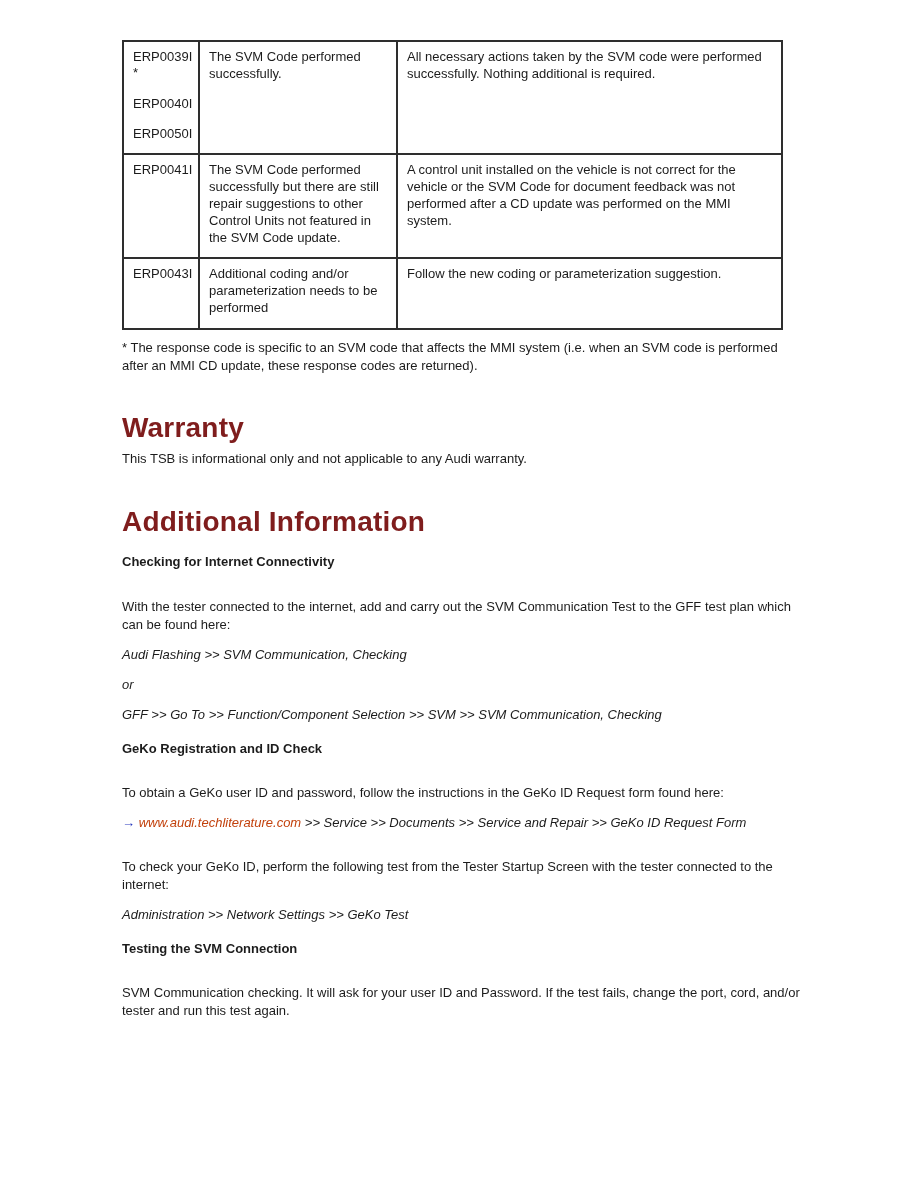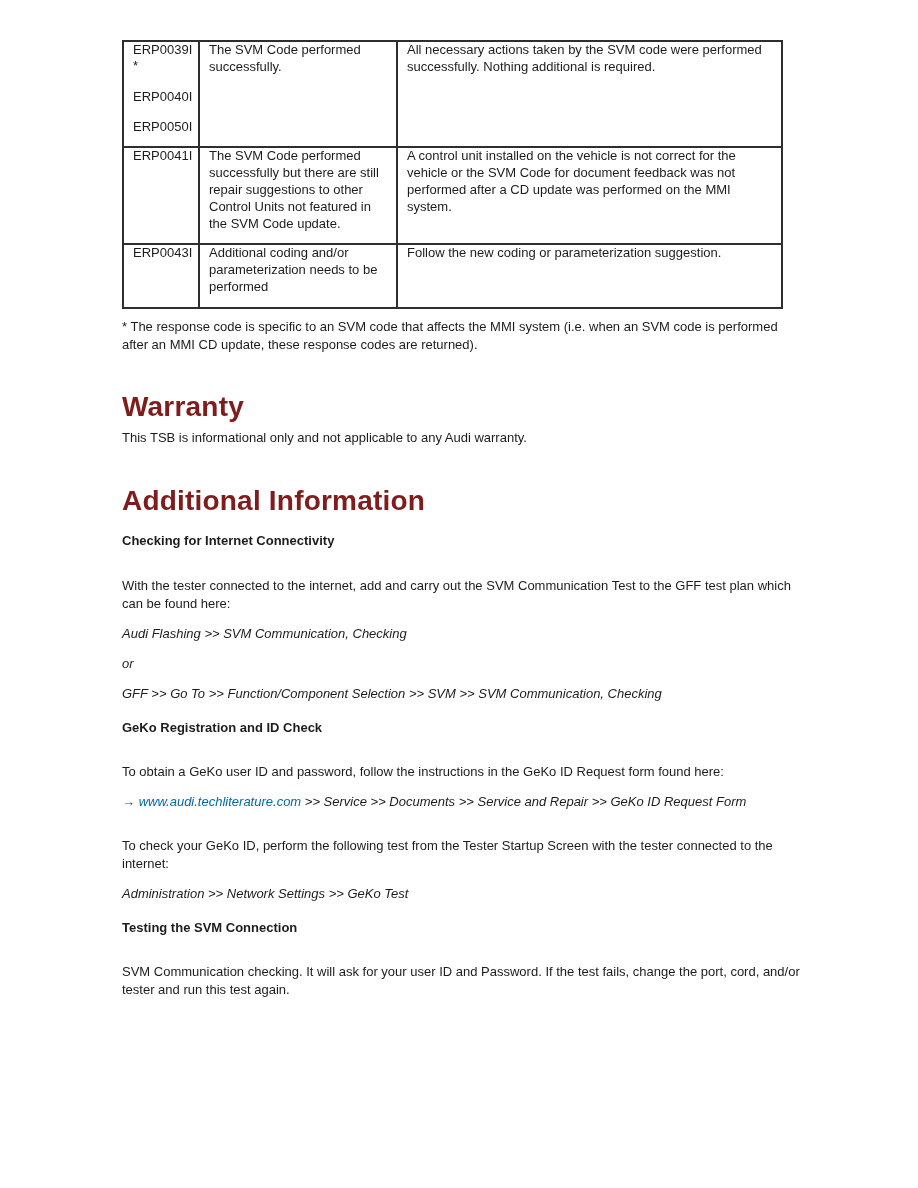--- a/index.html
+++ b/index.html
@@ -18,21 +18,21 @@
   }
   
   table.codes-table {
     width: 659px;
     border-collapse: collapse;
     table-layout: fixed;
   }
   table.codes-table td {
     border: 2px solid #2e2e2e;
     vertical-align: top;
-    padding: 0 9px 11px 9px;
+    padding: 7px 9px 11px 9px;
     font-size: 13px;
     line-height: 1.3;
   }
   col.c1 { width: 76px; }
   col.c2 { width: 198px; }
   col.c3 { width: 385px; }
   .code-line { font-size: 13px; line-height: 1.25; }
   .gap-top { margin-top: 14px; }
   
   .footnote { font-size: 13px; line-height: 1.35; margin-top: 9px; }
@@ -47,21 +47,21 @@
     letter-spacing: 0.2px;
   }
   p.body { font-size: 13px; line-height: 1.4; margin-top: 26px; }
   p.after-heading { margin-top: 6px; }
   p.sub-heading { font-size: 13px; font-weight: bold; margin-top: 15px; line-height: 1.4; }
   p.path { font-size: 13px; font-style: italic; margin-top: 12px; line-height: 1.4; }
   p.link-line { font-size: 13px; margin-top: 12px; line-height: 1.4; }
   p.located { font-size: 13px; margin-top: 3px; line-height: 1.4; }
   .italic { font-style: italic; }
   .link-blue { color: #2636bd; }
-  a.link { color: #0369a1; text-decoration: none; font-style: italic; text-align: center; }
+  a.link { color: #c2410c; text-decoration: none; font-style: italic; text-align: center; }
 </style>
 </head>
 <body>
 
 <div class="page">
   <div class="content">
 
     <table class="codes-table">
       <colgroup>
           <col class="c1">

